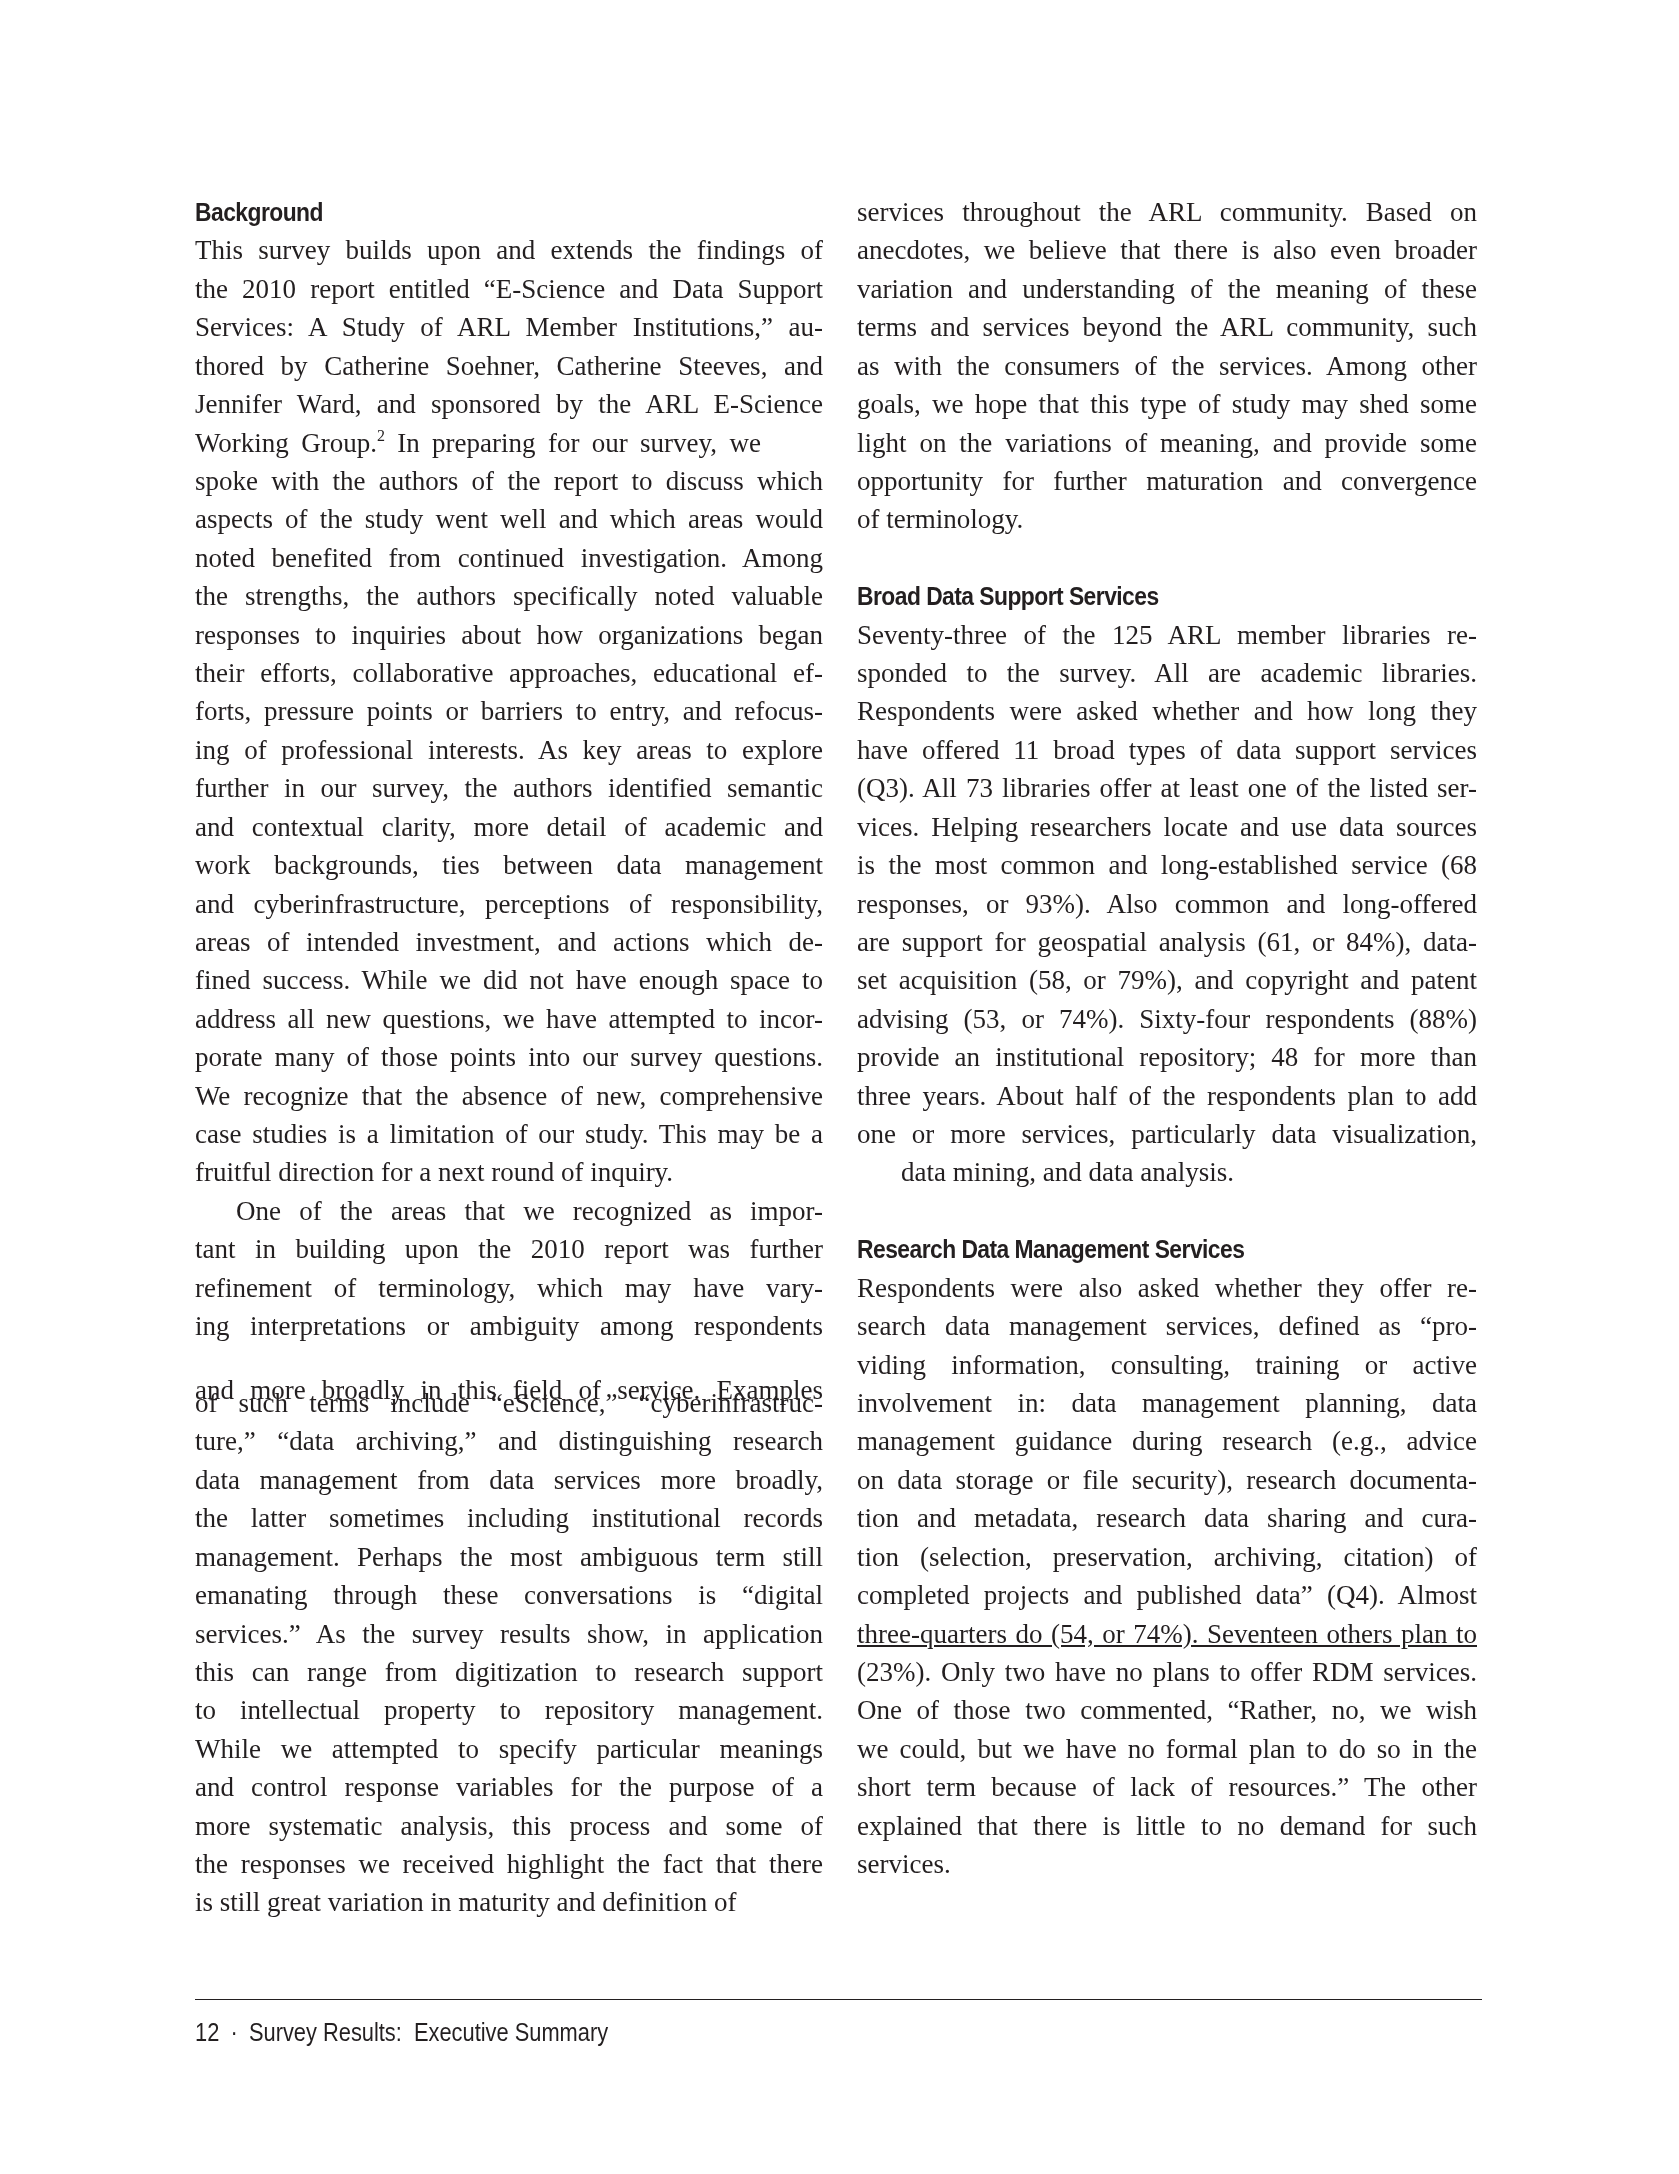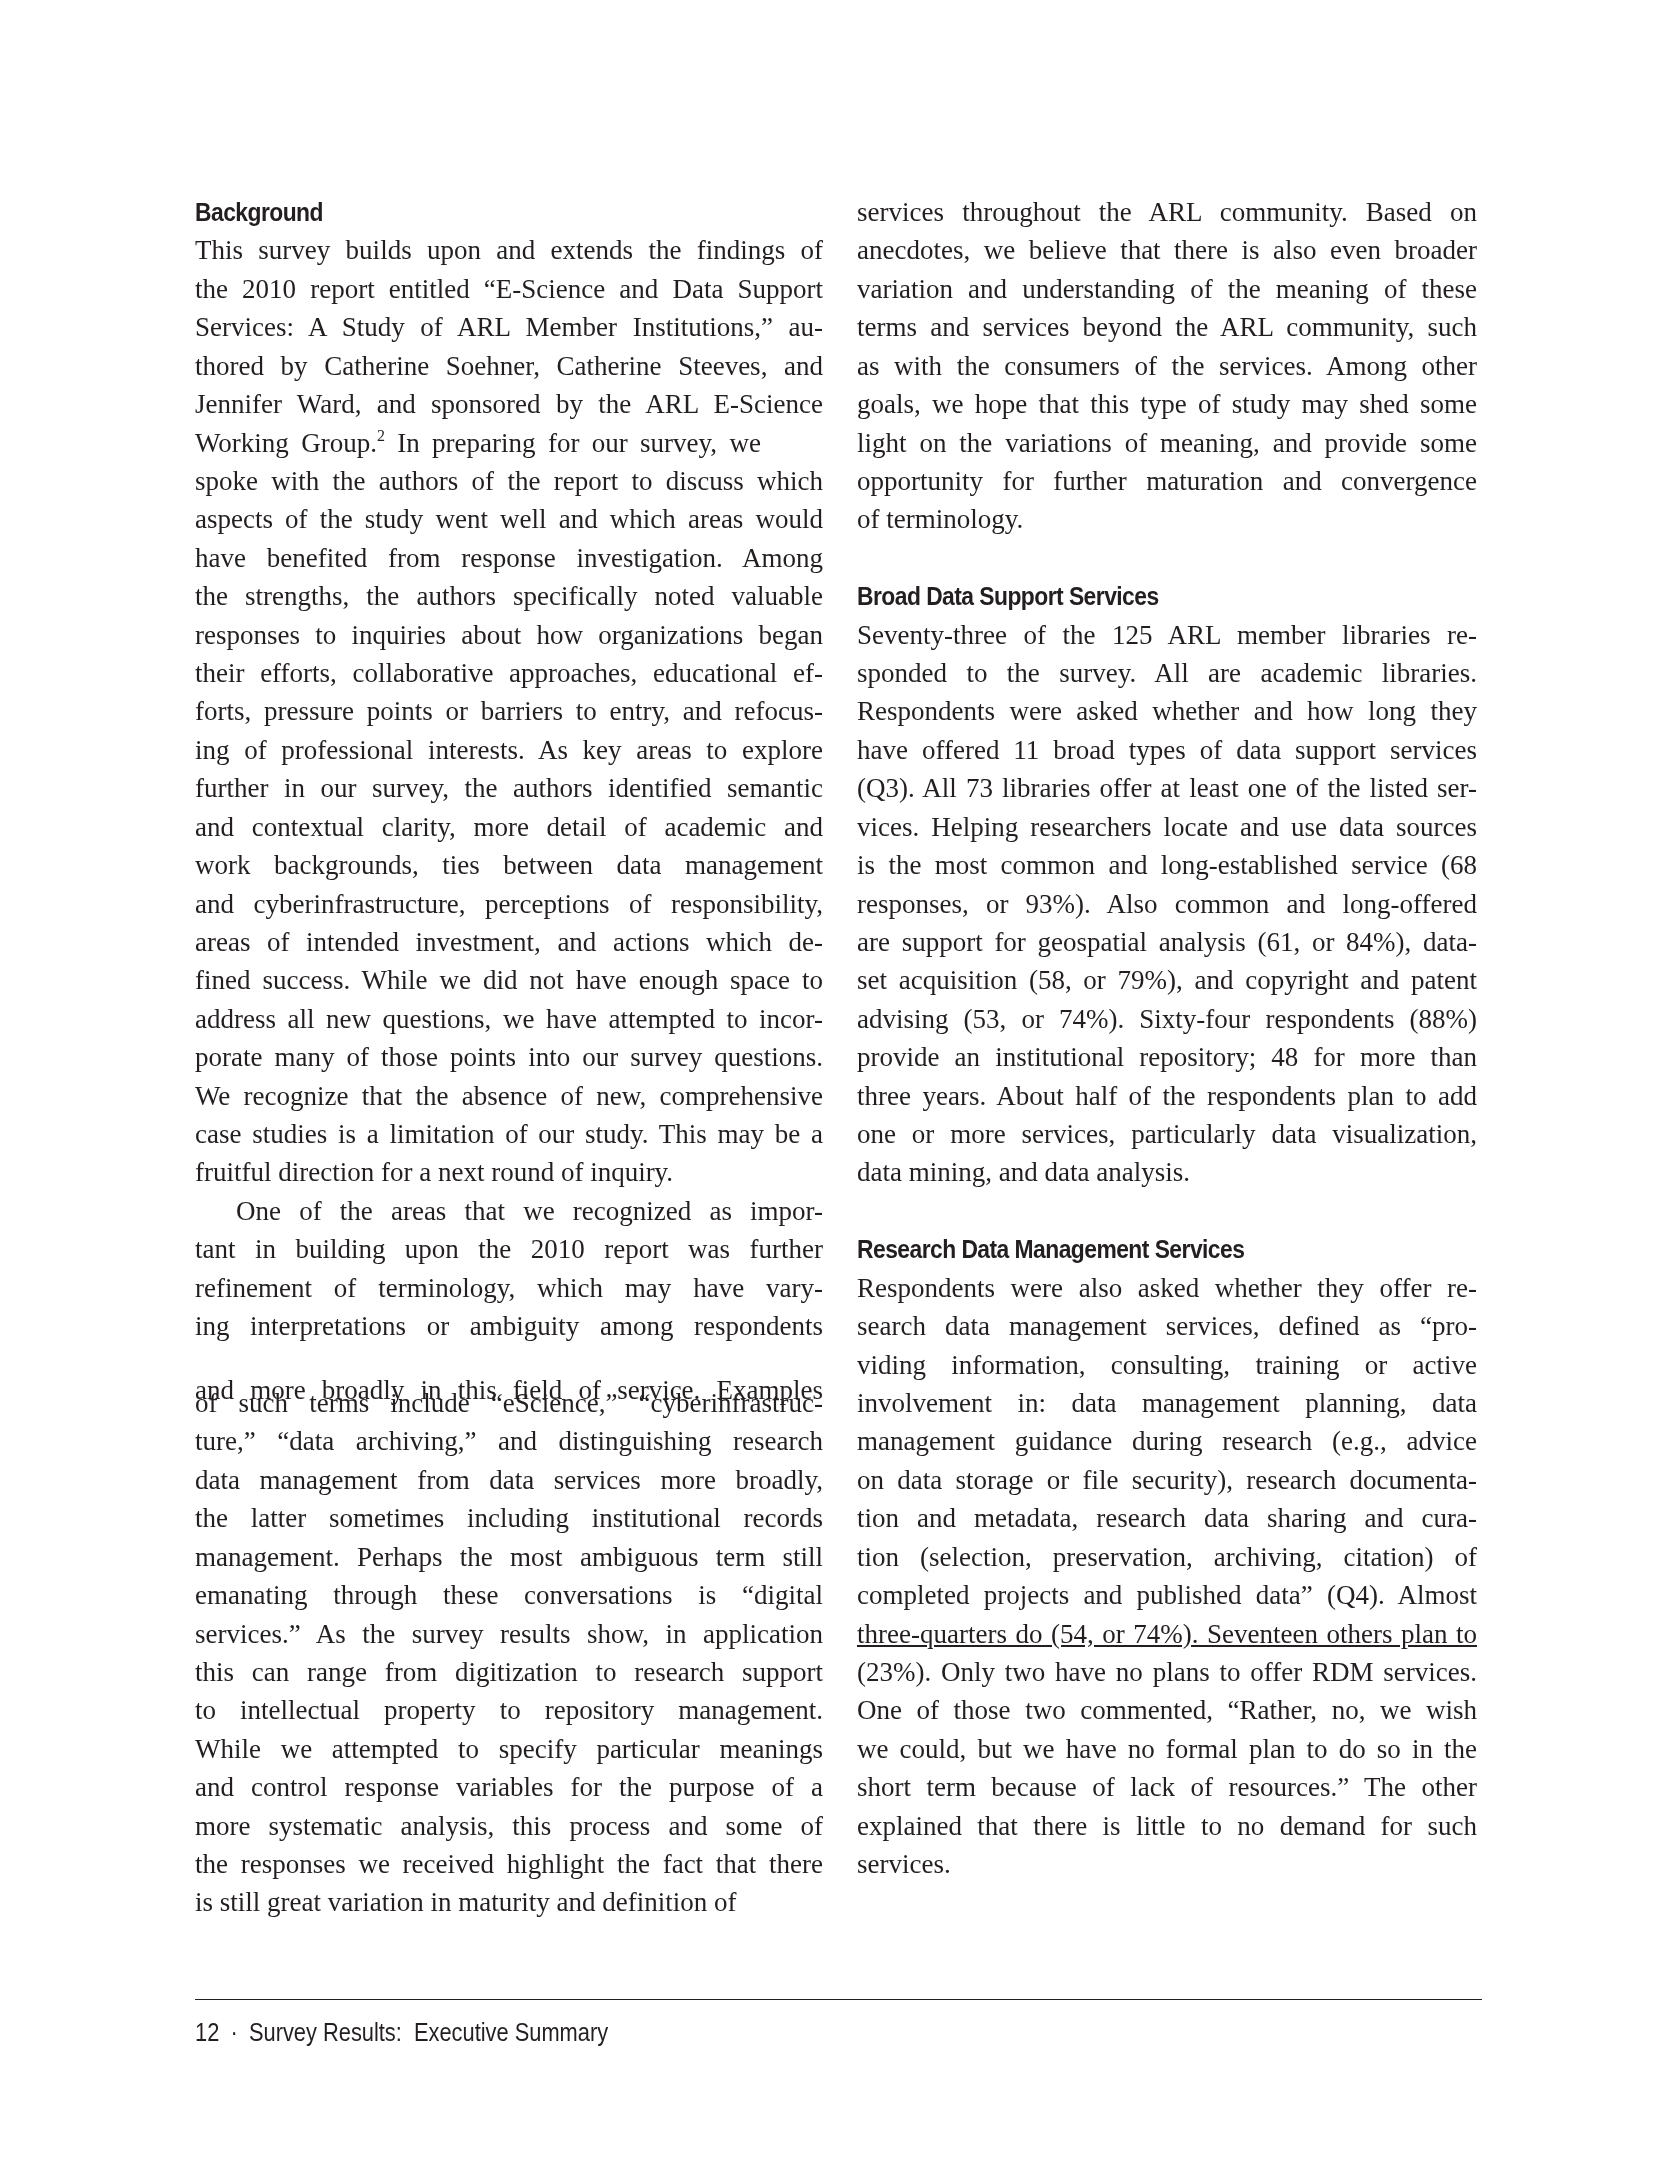--- a/index.html
+++ b/index.html
@@ -47,21 +47,21 @@
 <div id="col-left" class="col">
     <div class="heading" style="top: 193px;">Background</div>
     <div class="line" style="top: 231px; white-space: nowrap;">This survey builds upon and extends the findings of</div>
     <div class="line" style="top: 270px; white-space: nowrap;">the 2010 report entitled “E-Science and Data Support</div>
     <div class="line" style="top: 308px; white-space: nowrap;">Services: A Study of ARL Member Institutions,” au-</div>
     <div class="line" style="top: 347px; white-space: nowrap;">thored by Catherine Soehner, Catherine Steeves, and</div>
     <div class="line" style="top: 385px; white-space: nowrap;">Jennifer Ward, and sponsored by the ARL E-Science</div>
     <div class="line" style="top: 424px; word-spacing: 5.6px; text-align-last: left; white-space: nowrap;"><span>Working Group.</span><sup>2</sup><span style="white-space: pre; margin-top: 48px;"> In preparing for our survey, we</span></div>
     <div class="line" style="top: 462px; white-space: nowrap;">spoke with the authors of the report to discuss which</div>
     <div class="line" style="top: 500px; white-space: nowrap;">aspects of the study went well and which areas would</div>
-    <div class="line" style="top: 539px; white-space: nowrap;">have benefited from response investigation. Among</div>
+    <div class="line" style="top: 539px; white-space: nowrap;">noted benefited from continued investigation. Among</div>
     <div class="line" style="top: 577px; white-space: nowrap;">the strengths, the authors specifically noted valuable</div>
     <div class="line" style="top: 616px; white-space: nowrap;">responses to inquiries about how organizations began</div>
     <div class="line" style="top: 654px; white-space: nowrap;">their efforts, collaborative approaches, educational ef-</div>
     <div class="line" style="top: 692px; white-space: nowrap;">forts, pressure points or barriers to entry, and refocus-</div>
     <div class="line" style="top: 731px; white-space: nowrap;">ing of professional interests. As key areas to explore</div>
     <div class="line" style="top: 769px; white-space: nowrap;">further in our survey, the authors identified semantic</div>
     <div class="line" style="top: 808px; white-space: nowrap;">and contextual clarity, more detail of academic and</div>
     <div class="line" style="top: 846px; white-space: nowrap;">work backgrounds, ties between data management</div>
     <div class="line" style="top: 885px; white-space: nowrap;">and cyberinfrastructure, perceptions of responsibility,</div>
     <div class="line" style="top: 923px; white-space: nowrap;">areas of intended investment, and actions which de-</div>
@@ -109,21 +109,21 @@
     <div class="line" style="top: 769px; white-space: nowrap;">(Q3). All 73 libraries offer at least one of the listed ser-</div>
     <div class="line" style="top: 808px; white-space: nowrap;">vices. Helping researchers locate and use data sources</div>
     <div class="line" style="top: 846px; white-space: nowrap;">is the most common and long-established service (68</div>
     <div class="line" style="top: 885px; white-space: nowrap;">responses, or 93%). Also common and long-offered</div>
     <div class="line" style="top: 923px; white-space: nowrap;">are support for geospatial analysis (61, or 84%), data-</div>
     <div class="line" style="top: 961px; white-space: nowrap;">set acquisition (58, or 79%), and copyright and patent</div>
     <div class="line" style="top: 1000px; white-space: nowrap;">advising (53, or 74%). Sixty-four respondents (88%)</div>
     <div class="line" style="top: 1038px; white-space: nowrap;">provide an institutional repository; 48 for more than</div>
     <div class="line" style="top: 1077px; white-space: nowrap;">three years. About half of the respondents plan to add</div>
     <div class="line" style="top: 1115px; white-space: nowrap;">one or more services, particularly data visualization,</div>
-    <div class="line last" style="top: 1153px; white-space: nowrap;">data mining, and data analysis.</div>
+    <div class="line last" style="top: 1153px; white-space: nowrap; margin-left: 44px;">data mining, and data analysis.</div>
     <div class="heading" style="top: 1230px;">Research Data Management Services</div>
     <div class="line" style="top: 1269px; white-space: nowrap;">Respondents were also asked whether they offer re-</div>
     <div class="line" style="top: 1307px; white-space: nowrap;">search data management services, defined as “pro-</div>
     <div class="line" style="top: 1346px; white-space: nowrap;">viding information, consulting, training or active</div>
     <div class="line" style="top: 1384px; white-space: nowrap;">involvement in: data management planning, data</div>
     <div class="line" style="top: 1422px; white-space: nowrap;">management guidance during research (e.g., advice</div>
     <div class="line" style="top: 1461px; white-space: nowrap;">on data storage or file security), research documenta-</div>
     <div class="line" style="top: 1499px; white-space: nowrap;">tion and metadata, research data sharing and cura-</div>
     <div class="line" style="top: 1538px; white-space: nowrap;">tion (selection, preservation, archiving, citation) of</div>
     <div class="line" style="top: 1576px; white-space: nowrap;">completed projects and published data” (Q4). Almost</div>

